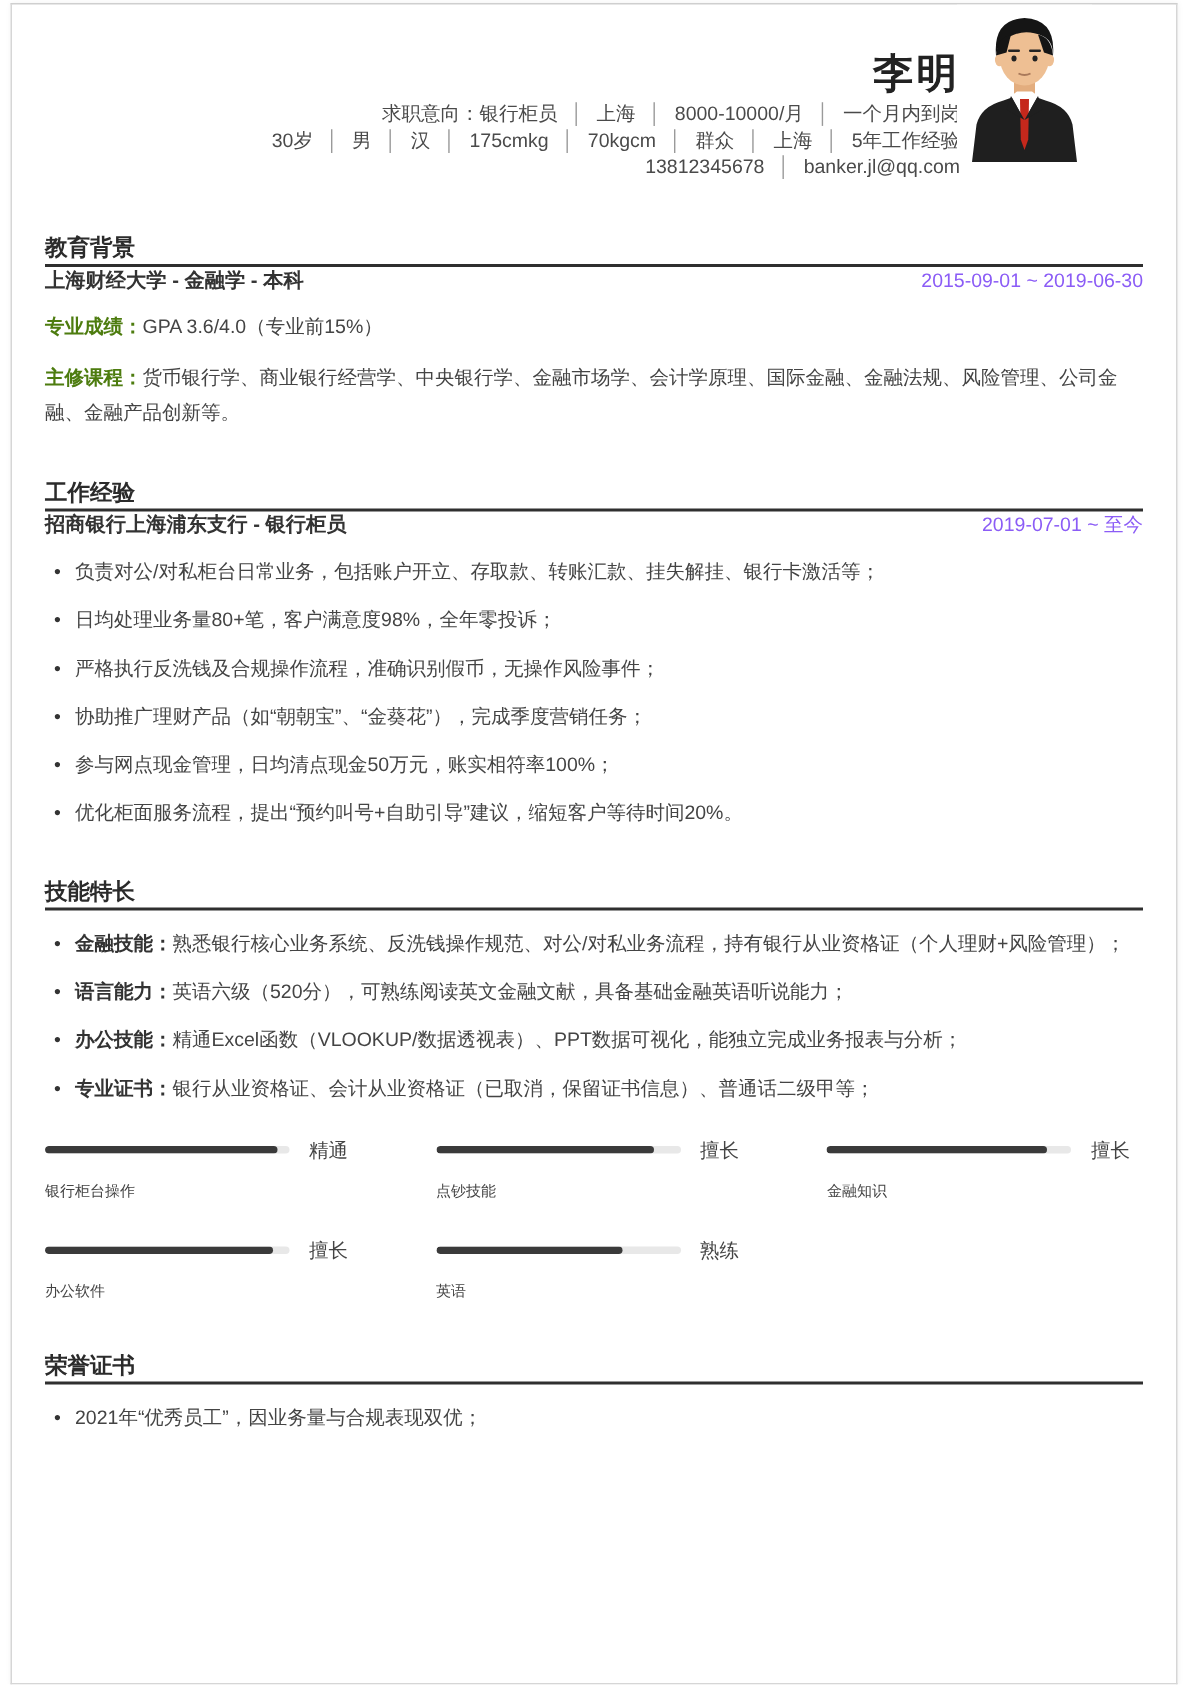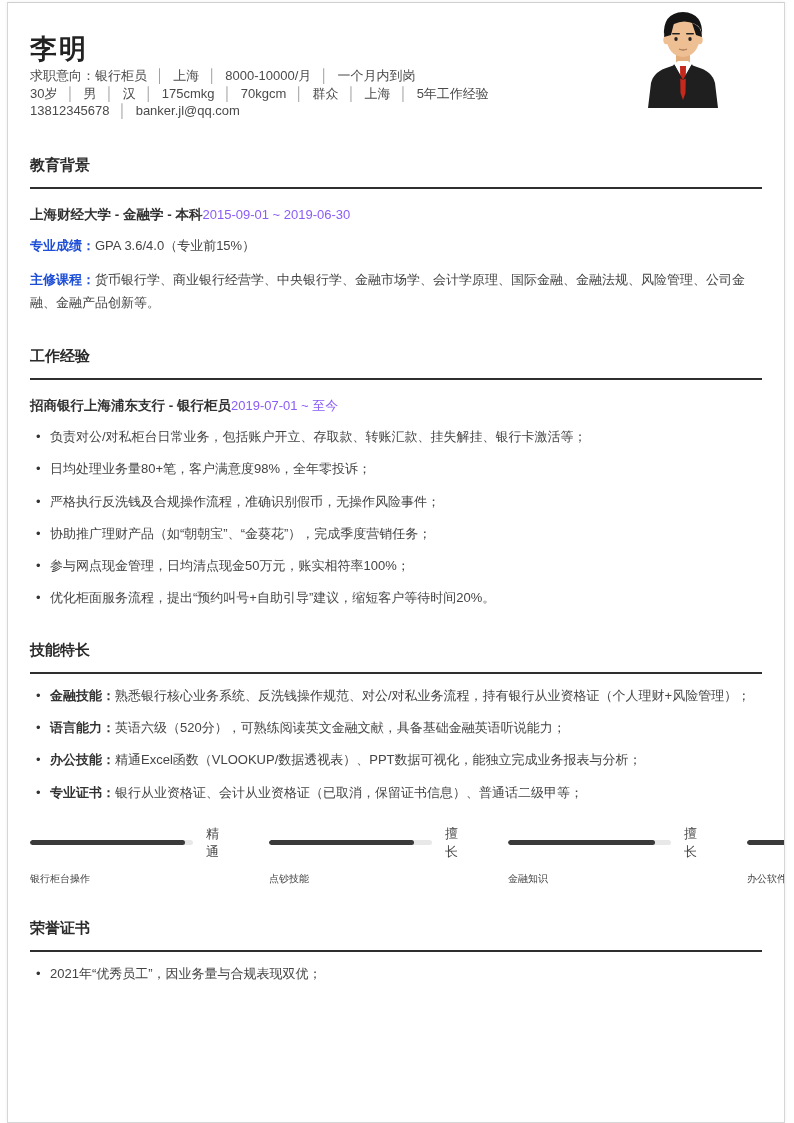--- a/index.html
+++ b/index.html
@@ -9,51 +9,51 @@
     color:#444;
   }
   .page {
     width:778px; height:1121px; margin:2px 7px 0;
     background:#fff; border:1px solid #d6d6d6; border-top-color:#cfcfcf;
     box-shadow:0 0 4px rgba(0,0,0,0.06);
     padding:0 22px; overflow:hidden; position:relative;
   }
   
   .header { position:relative; padding-top:28px; min-height:120px; }
-  .header-text { width:610px; text-align:left; }
+  .header-text { width:610px; text-align:right; }
   .name { font-size:27px; font-weight:bold; color:#222; letter-spacing:2px; }
   .info-line { font-size:13px; color:#4a4a4a; line-height:1.35; }
   .info-line .sep { color:#9a9a9a; margin:0 9px; font-weight:normal; }
   .photo {
     position:absolute; top:0px; right:34px; width:90px; height:105px;
     background:#fff; overflow:hidden;
   }
   
   .section { margin-top:33px; }
   .section-title {
     font-size:15px; font-weight:bold; color:#2b2b2b;
-    padding-bottom:12px; border-bottom:2px solid #2f2f2f;
-  }
-  .row-head { display:flex; justify-content:flex-start; align-items:baseline; margin-top:17px; }
+    padding-bottom:1px; border-bottom:2px solid #2f2f2f;
+  }
+  .row-head { display:flex; justify-content:space-between; align-items:baseline; }
   .row-head .left { font-size:13.5px; font-weight:bold; color:#333; }
   .row-head .right { font-size:13px; color:#8b5cf6; }
   .kv-line { margin-top:11px; font-size:13px; line-height:1.75; color:#444; }
-  .kv-line .k { font-weight:bold; color:#1d4ed8; }
+  .kv-line .k { font-weight:bold; color:#4d7c0f; }
   ul.bullets { list-style:none; margin-top:6px; }
   ul.bullets li {
     position:relative; padding-left:20px; margin-top:12px;
     font-size:13px; line-height:1.55; color:#444;
   }
   ul.bullets li::before {
     content:"•"; position:absolute; left:6px; top:0; color:#333; font-size:13px;
   }
   ul.bullets li .k { font-weight:bold; color:#333;text-align:center; }
   
   .bars-grid {
-    display:grid; grid-template-columns:repeat(5,1fr); column-gap:50px; row-gap:24px;
+    display:grid; grid-template-columns:repeat(3,1fr); column-gap:50px; row-gap:24px;
     margin-top:22px;
   }
   .bar-cell { }
   .bar-line { display:flex; align-items:center; }
   .bar-track { width:163px; height:5px; background:#e8e8e8; border-radius:3px; overflow:hidden; flex:none; }
   .bar-fill { height:5px; background:#3a3a3a; border-radius:3px; }
   .bar-level { margin-left:13px; font-size:13px; color:#444; }
   .bar-name { margin-top:11px; font-size:10px; color:#444; }
 </style>
 </head>

